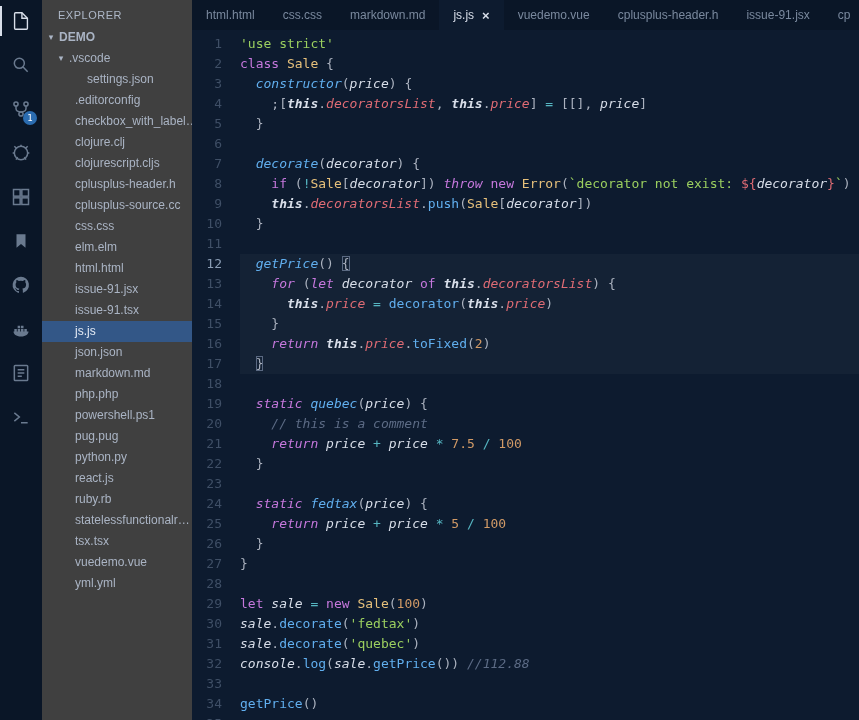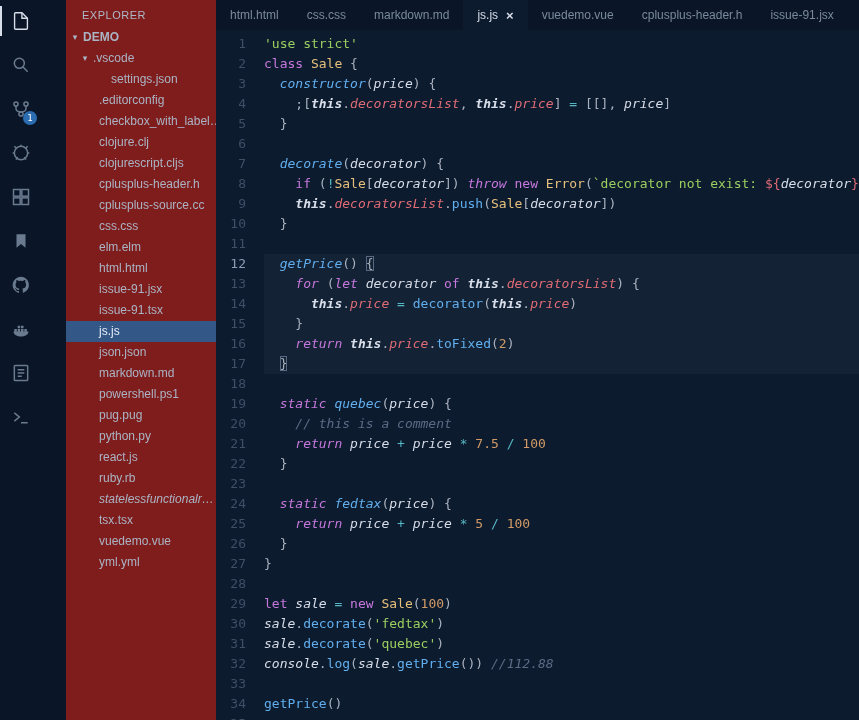--- a/index.html
+++ b/index.html
@@ -54,26 +54,25 @@
       width: 14px;
       height: 14px;
       font-size: 9px;
       display: flex;
       align-items: center;
       justify-content: center;
     }
     
     .sidebar {
       width: 150px;
-      background: #7f1d1d;
+      background: #404040;
       display: flex;
       flex-direction: column;
       flex-shrink: 0;
       font-family: -apple-system, "Segoe UI", sans-serif;
-      margin-left: 24px;
     }
     .sidebar-header {
       font-size: 11px;
       letter-spacing: 0.5px;
       color: #aeb8c8;
       padding: 9px 10px 6px 16px;
       text-transform: uppercase;
     }
     .tree-item {
       display: flex;
@@ -298,35 +297,38 @@
       <div class="tree-item selected" style="padding-left: 30px;">
         <span class="label">js.js</span>
       </div>
       <div class="tree-item" style="padding-left: 30px;">
         <span class="label">json.json</span>
       </div>
       <div class="tree-item" style="padding-left: 30px;">
         <span class="label">markdown.md</span>
       </div>
       <div class="tree-item" style="padding-left: 30px;">
+        <span class="label">php.php</span>
+      </div>
+      <div class="tree-item" style="padding-left: 30px;">
         <span class="label">powershell.ps1</span>
       </div>
       <div class="tree-item" style="padding-left: 30px;">
         <span class="label">pug.pug</span>
       </div>
       <div class="tree-item" style="padding-left: 30px;">
         <span class="label">python.py</span>
       </div>
       <div class="tree-item" style="padding-left: 30px;">
         <span class="label">react.js</span>
       </div>
       <div class="tree-item" style="padding-left: 30px;">
         <span class="label">ruby.rb</span>
       </div>
-      <div class="tree-item" style="padding-left: 30px; font-style: italic;">
+      <div class="tree-item" style="padding-left: 30px;">
         <span class="label">statelessfunctionalr…</span>
       </div>
       <div class="tree-item" style="padding-left: 30px;">
         <span class="label">tsx.tsx</span>
       </div>
       <div class="tree-item" style="padding-left: 30px;">
         <span class="label">vuedemo.vue</span>
       </div>
       <div class="tree-item" style="padding-left: 30px;">
         <span class="label">yml.yml</span>

